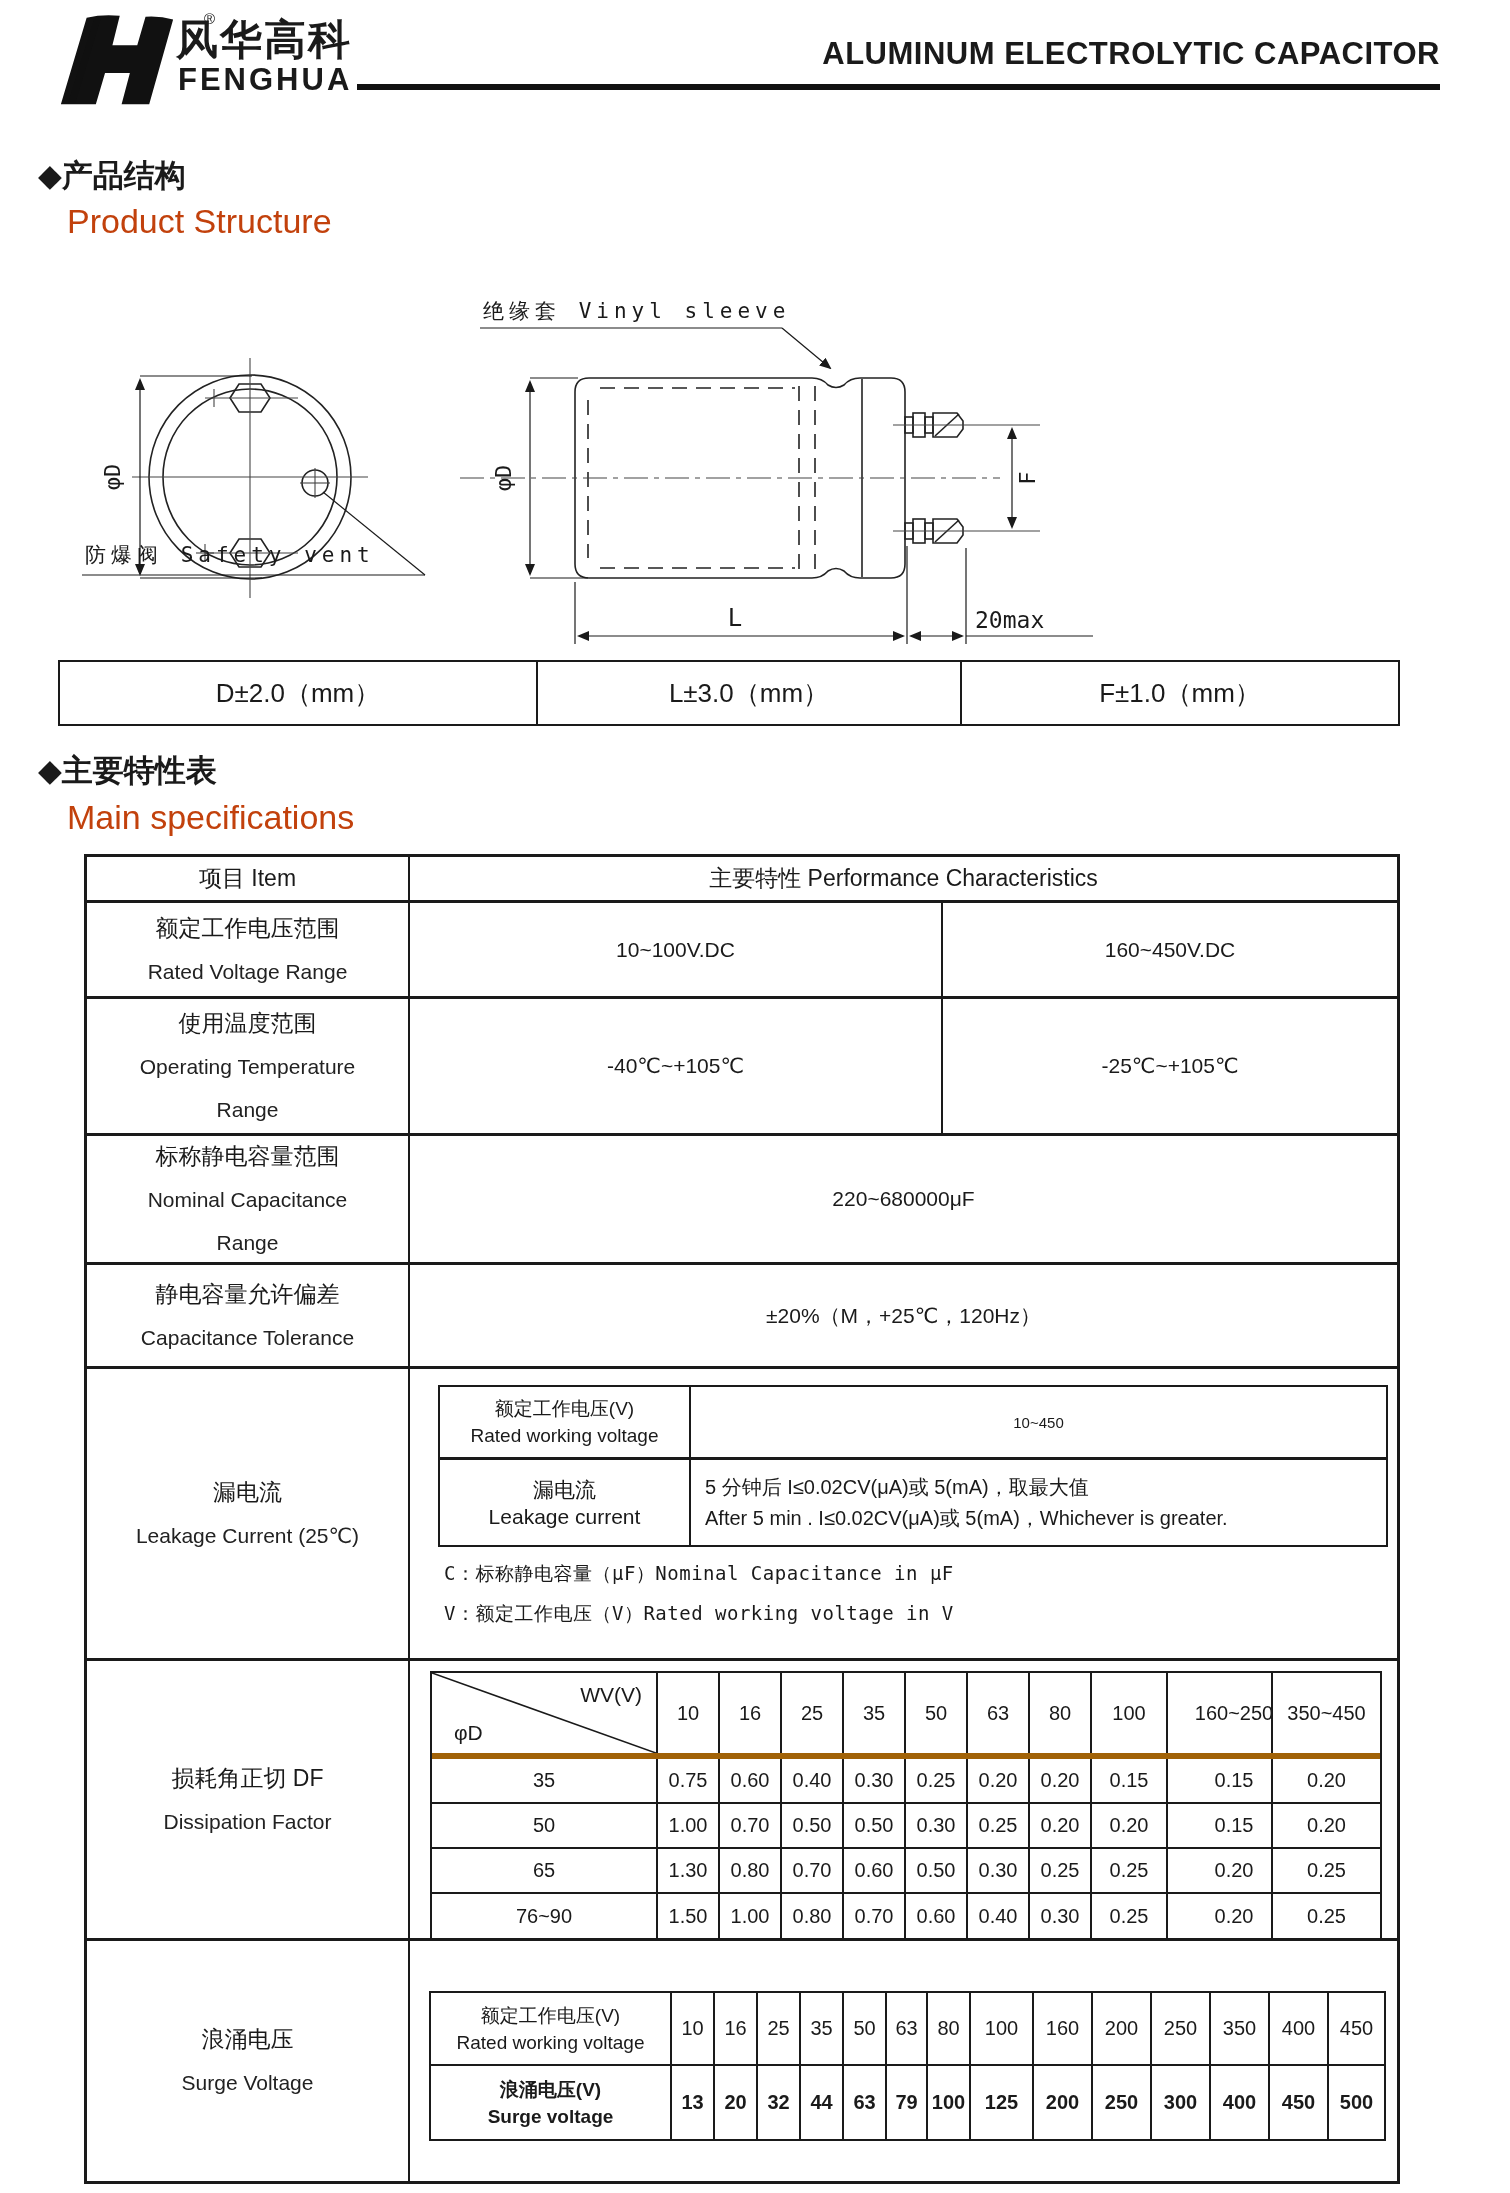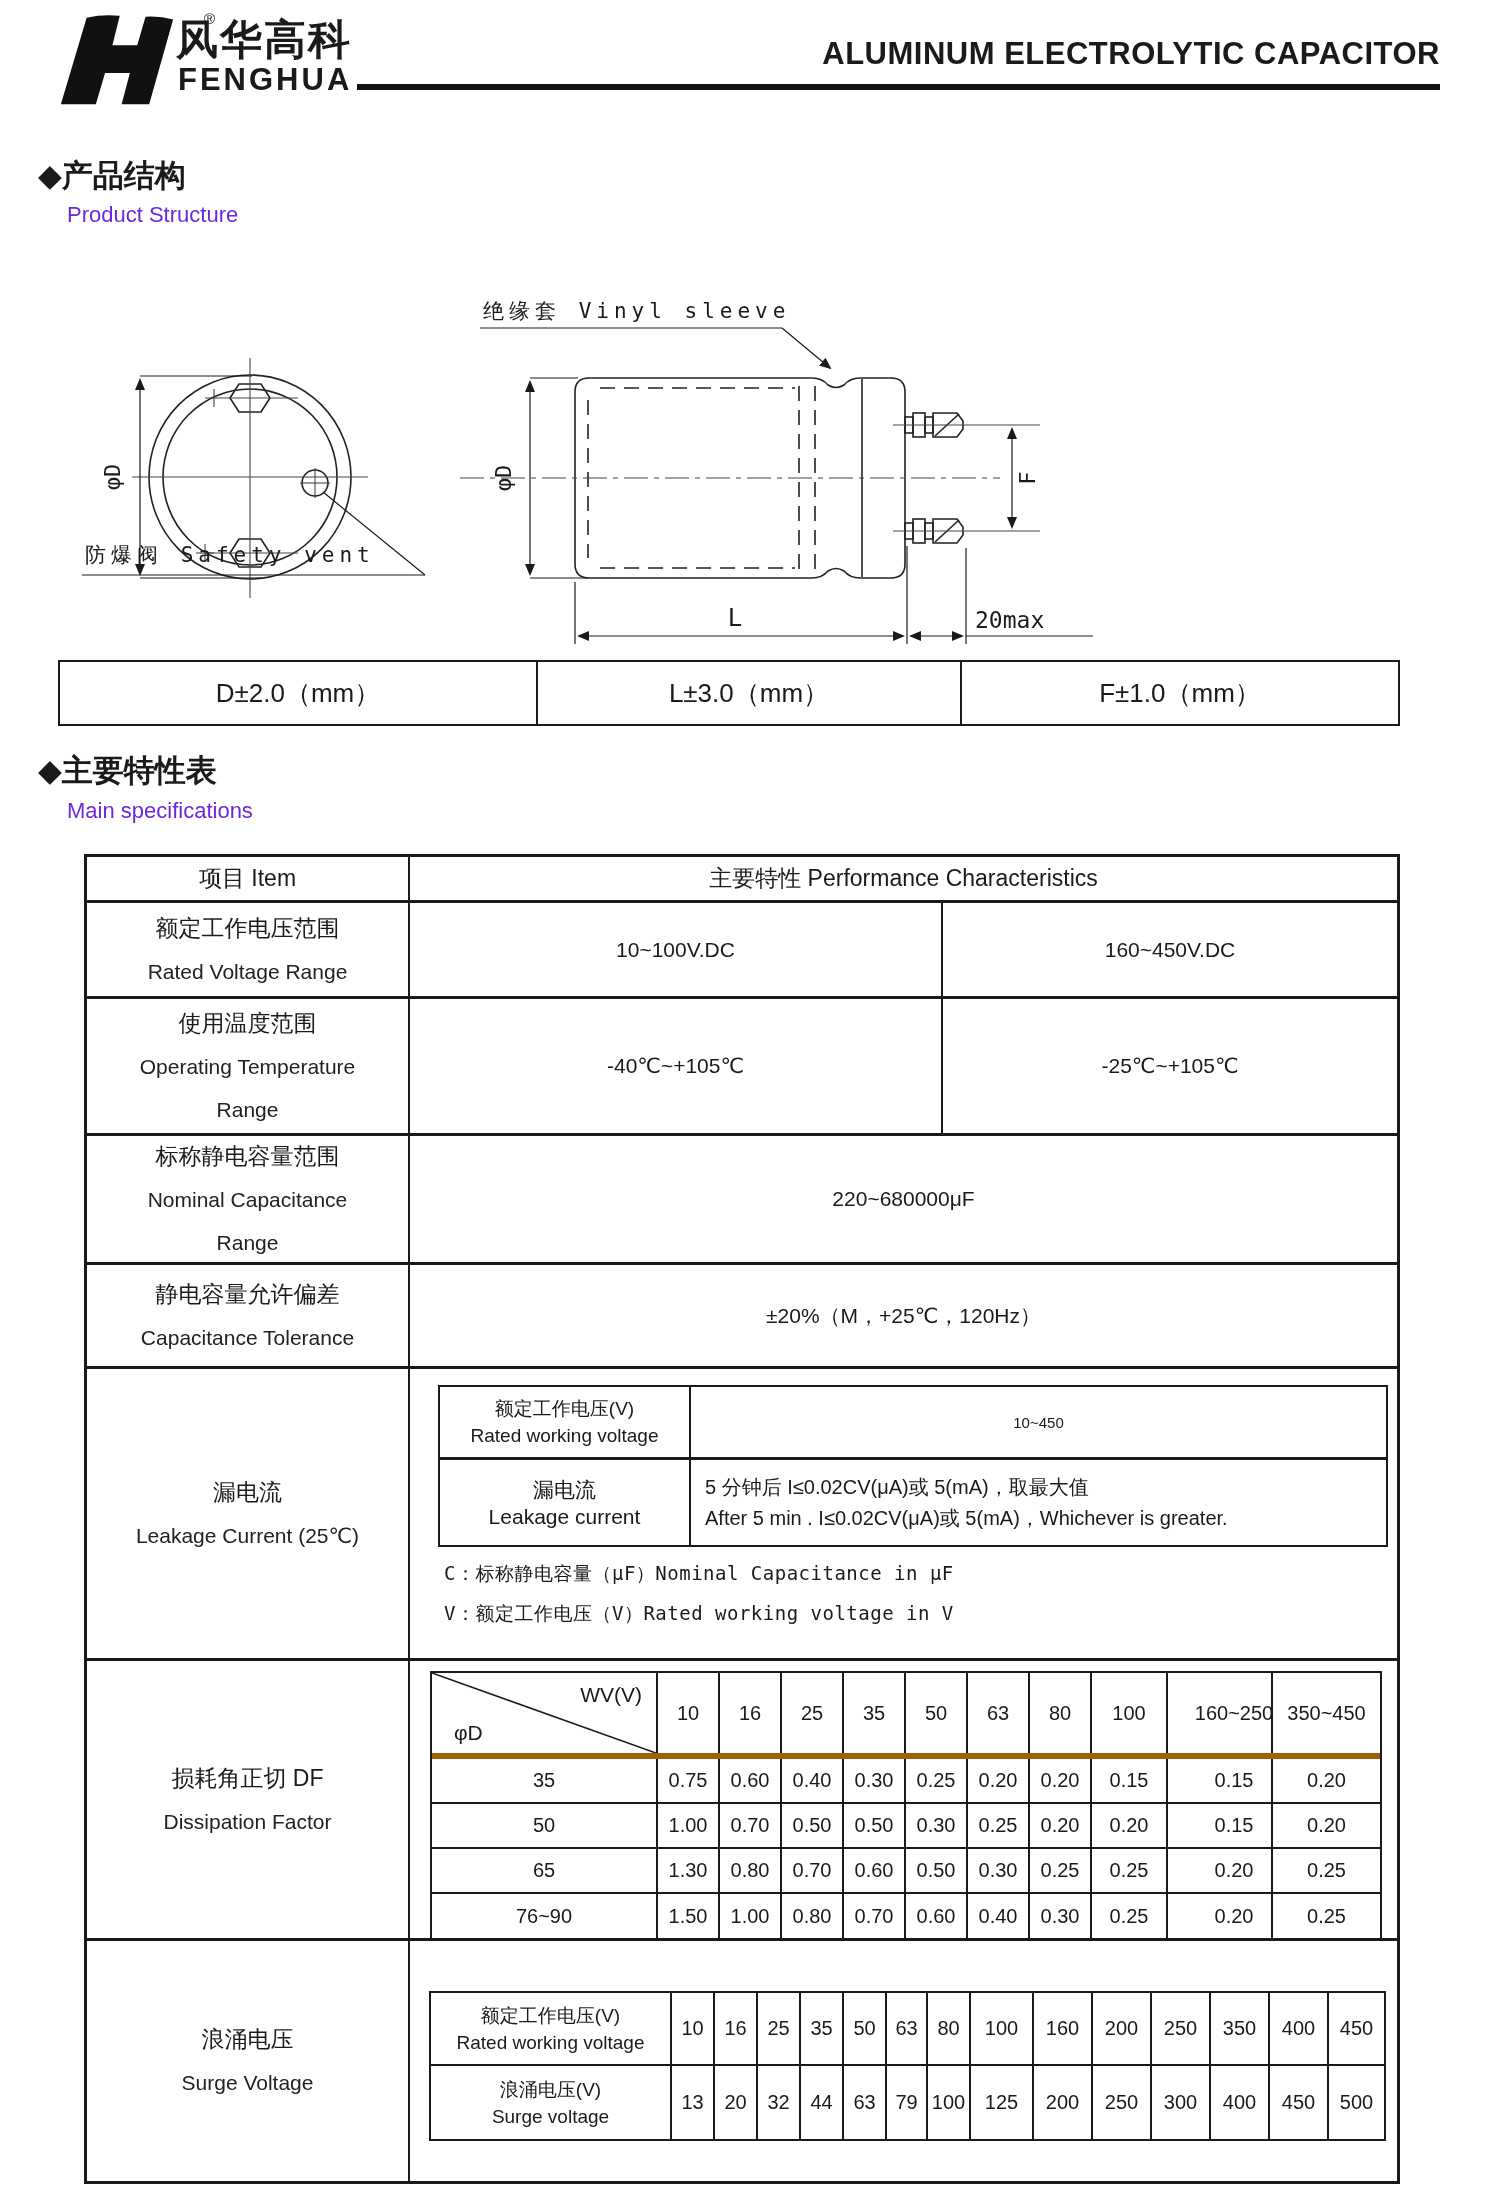--- a/index.html
+++ b/index.html
@@ -9,21 +9,21 @@
 
   
   .logo-cn{left:176px;top:12px;font-size:42px;font-weight:700;letter-spacing:2px;}
   .logo-en{left:178px;top:62px;font-size:31px;font-weight:700;letter-spacing:3px;}
   .reg{left:204px;top:10px;font-size:15px;}
   .doc-title{right:70px;top:36px;font-size:31px;font-weight:700;letter-spacing:0.5px;}
   .head-rule{left:357px;top:84px;height:6px;background:#111;right:70px;}
 
   
   .h-cn{font-size:31px;font-weight:700;}
-  .h-en{font-size:22px;color:#6d28d9;}
+  .h-en{font-size:34px;color:#c2410c;}
   .sec1-cn{left:38px;top:155px;}
   .sec1-en{left:67px;top:202px;}
   .sec2-cn{left:38px;top:750px;}
   .sec2-en{left:67px;top:798px;}
 
   
   .tol-table{left:58px;top:660px;width:1342px;height:66px;display:flex;
              border:2px solid #1a1a1a;box-sizing:border-box;}
   .tol-cell{display:flex;align-items:center;justify-content:center;font-size:26px;
             border-right:2px solid #1a1a1a;box-sizing:border-box;}
@@ -88,21 +88,21 @@
   .dfwide2{flex:1;}
   .diag{position:relative;}
   .diag svg{position:absolute;left:0;top:0;width:100%;height:100%;}
   .diag .tr{position:absolute;right:14px;top:10px;font-size:21px;}
   .diag .bl{position:absolute;left:22px;bottom:8px;font-size:21px;}
 
   
   .surge-body{padding:50px 0 0 19px;}
   .stable{width:957px;border:2px solid #1a1a1a;box-sizing:border-box;}
   .surow{display:flex;border-bottom:2px solid #1a1a1a;box-sizing:border-box;height:73px;}
-  .surow:last-child{border-bottom:none;}
+  .surow:last-child{border-bottom:none;font-weight:bold;}
   .sucell{border-right:2px solid #1a1a1a;box-sizing:border-box;display:flex;
           flex-direction:column;align-items:center;justify-content:center;font-size:20px;text-align:center;}
   .sucell:last-child{border-right:none;}
   .suc0{width:241px;flex:0 0 241px;}
   .sun{width:43px;flex:0 0 43px;}
   .sun6{width:41px;flex:0 0 41px;}
   .suw{width:59px;flex:0 0 59px;}
   .suw1{width:63px;flex:0 0 63px;}
   .suw13{flex:1;}
   .susm{font-size:19px;line-height:27px;}

